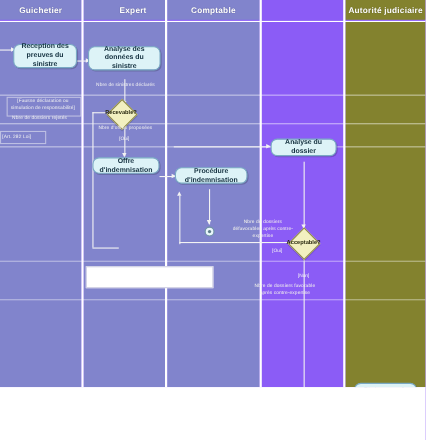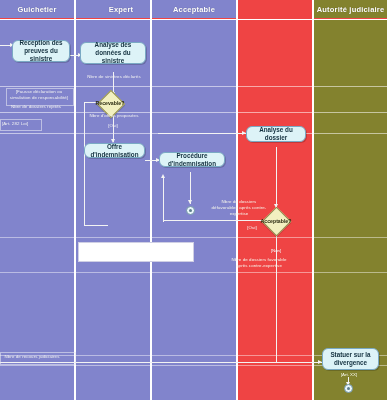--- a/index.html
+++ b/index.html
@@ -1,17 +1,17 @@
 <!DOCTYPE html>
 <html><head>
 <meta charset="utf-8">
 <style>
   html,body{margin:0;padding:0;background:#fff;}
   body{font-family:"Liberation Sans",sans-serif;}
-  #canvas{position:relative;width:387px;height:400px;overflow:hidden;background:#ef4444;}
+  #canvas{position:relative;width:387px;height:352px;overflow:hidden;background:#8b5cf6;}
 
   .lane{position:absolute;top:0;bottom:0;}
   .lane-body{position:absolute;left:0;right:0;top:20px;bottom:0;}
   .lane-head{position:absolute;left:0;right:0;top:0;height:18px;
      display:flex;align-items:center;justify-content:center;
      color:#ffffff;font-size:7.5px;font-weight:bold;letter-spacing:.2px;
      text-shadow:0 0 1px rgba(0,0,0,.35);}
   .sep{position:absolute;top:0;bottom:0;width:2px;background:#ffffff;}
   .hline{position:absolute;height:1px;background:#ffffff;left:0;right:0;}
 
@@ -61,21 +61,21 @@
 
   <div class="lane" style="left:76px;width:74px;">
     <div class="lane-head" style="background:#8184cc;padding-left:16px;">
         <span>Expert</span>
       </div>
     <div class="lane-body" style="background:#8184cc;"></div>
   </div>
 
   <div class="lane" style="left:152px;width:84px;">
     <div class="lane-head" style="background:#8184cc;">
-        <span>Acceptable</span>
+        <span>Comptable</span>
       </div>
     <div class="lane-body" style="background:#8184cc;"></div>
   </div>
 
 
   <div class="lane" style="left:314px;width:73px;">
     <div class="lane-head" style="background:#83822e;">
         <span>Autorité judiciaire</span>
       </div>
     <div class="lane-body" style="background:#83822e;"></div>

